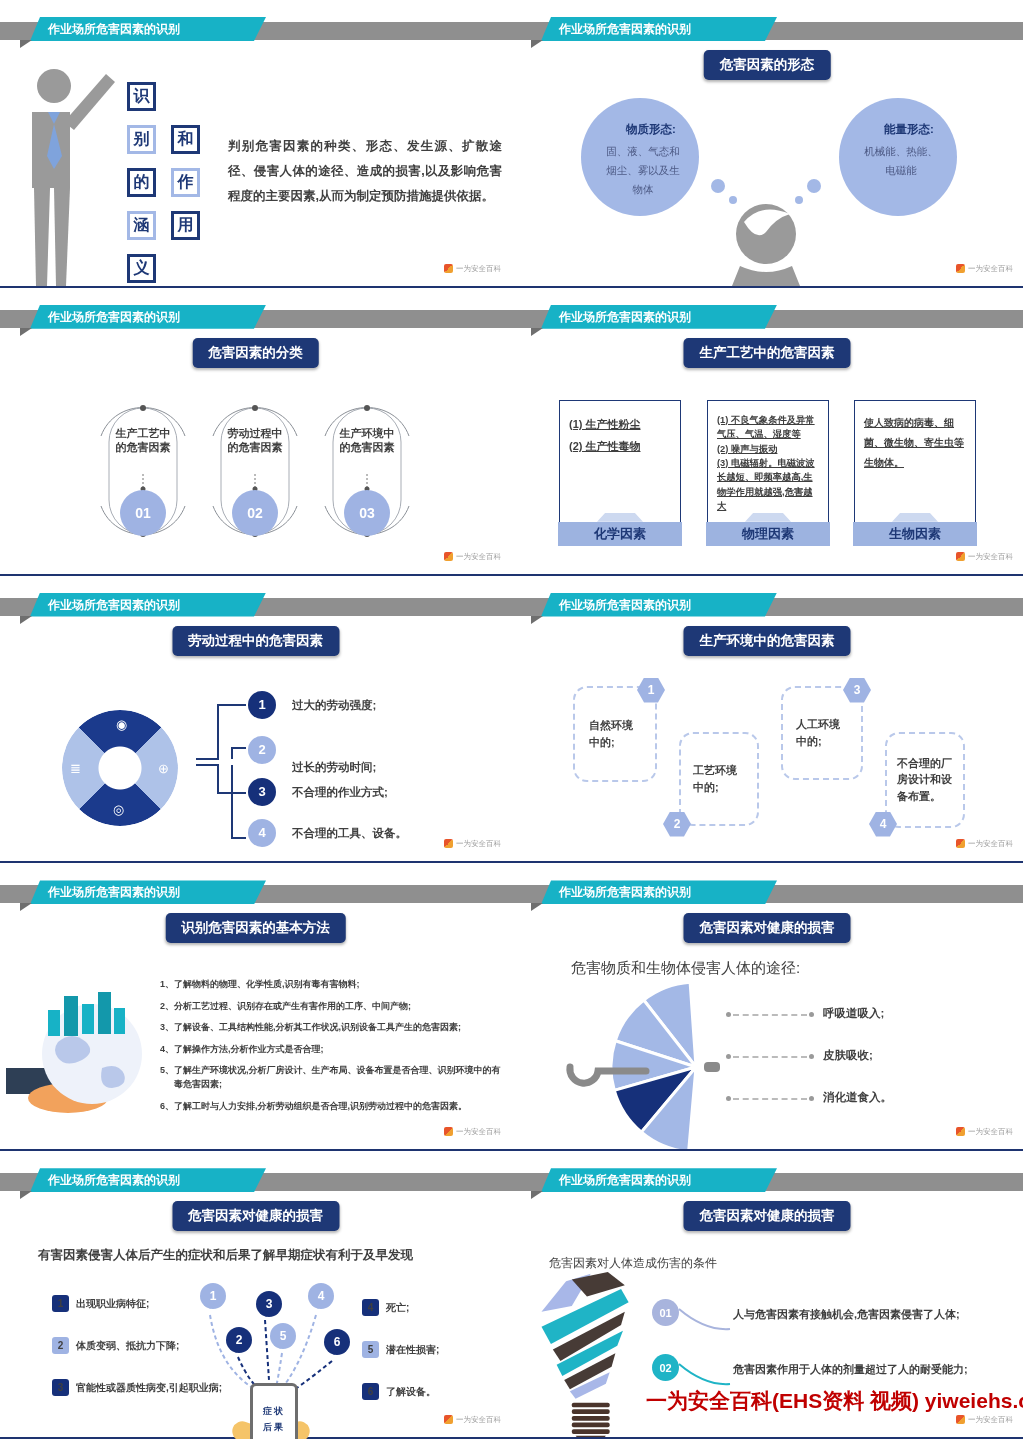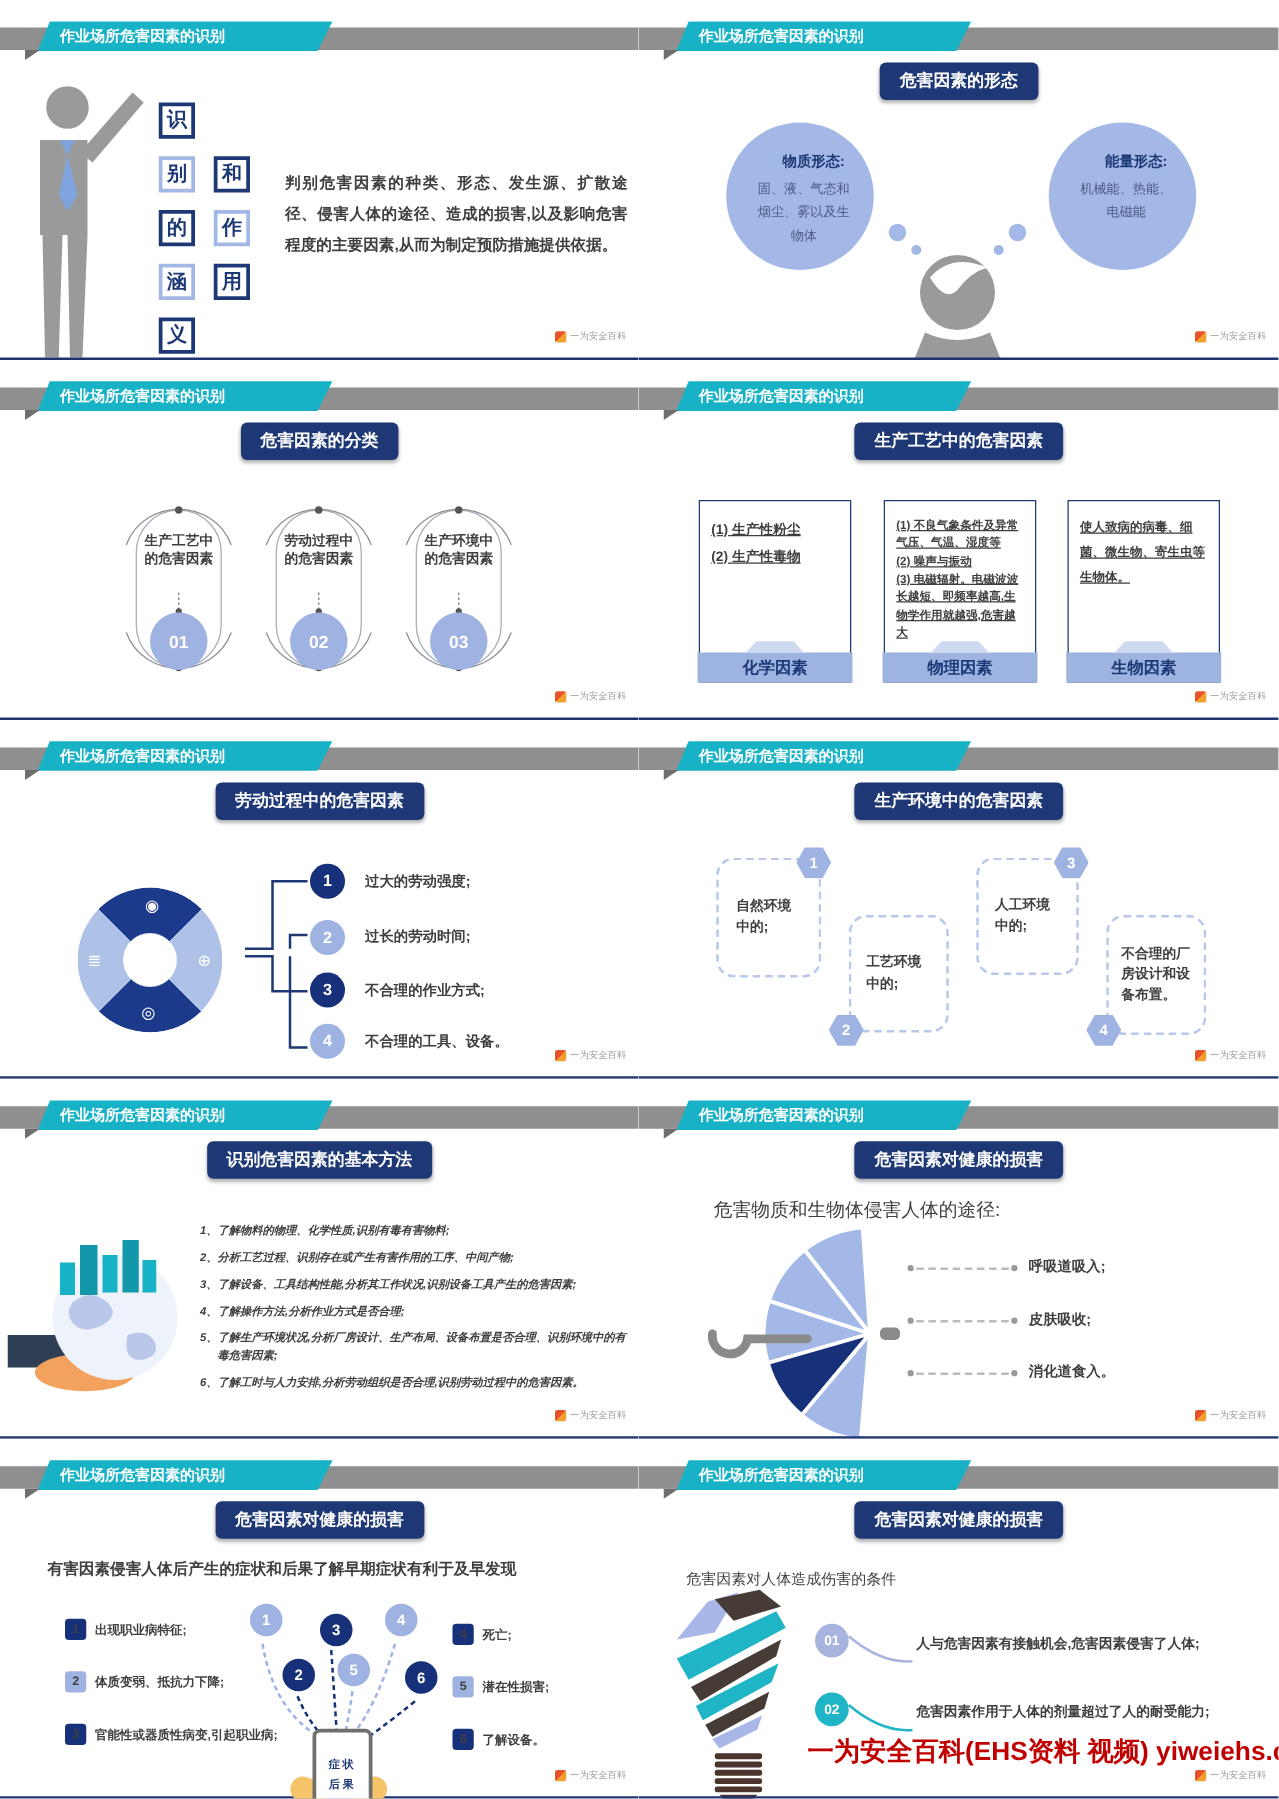--- a/index.html
+++ b/index.html
@@ -10,21 +10,21 @@
   
   .bn-bar{position:absolute;top:8px;left:0;right:0;height:18px;background:#8f8f8f;}
   .bn-teal{position:absolute;top:3px;left:30px;width:236px;height:24px;background:#17b2c6;
     clip-path:polygon(10px 0,100% 0,calc(100% - 12px) 100%,0 100%);
     color:#fff;font-weight:bold;font-size:12px;line-height:24px;padding-left:18px;box-sizing:border-box;white-space:nowrap;}
   .bn-corner{position:absolute;top:26px;left:20px;width:0;height:0;border-top:8px solid #6f6f6f;border-right:12px solid transparent;}
   
   .pill{position:absolute;top:36px;left:50%;transform:translateX(-50%);background:#1e3876;color:#fff;
     font-weight:bold;font-size:13.5px;padding:6px 16px;border-radius:5px;white-space:nowrap;box-shadow:0 2px 3px rgba(0,0,0,.3);}
   
-  .logo{position:absolute;right:10px;bottom:14px;display:flex;align-items:flex-end;gap:3px;font-size:7.5px;color:#9a9a9a;}
+  .logo{position:absolute;right:10px;bottom:14px;display:flex;align-items:flex-start;gap:3px;font-size:7.5px;color:#9a9a9a;}
   .logo-ic{width:9px;height:9px;border-radius:2px;background:linear-gradient(135deg,#e8542a 50%,#f0a030 50%);}
   
   .s1-col{position:absolute;display:flex;flex-direction:column;gap:14px;}
   .cbox{width:29px;height:29px;display:flex;align-items:center;justify-content:center;font-weight:bold;font-size:16px;color:#1e3876;border:3px solid;box-sizing:border-box;background:#fff;}
   .cbox.dark{border-color:#1e3876;}
   .cbox.light{border-color:#a3b8e6;}
   .s1-body{position:absolute;left:228px;top:120px;width:274px;font-size:12.5px;font-weight:bold;color:#3f3f3f;line-height:2;text-align:justify;}
   
   .s2-circle{position:absolute;width:118px;height:118px;border-radius:50%;background:#a3b8e6;box-sizing:border-box;padding:24px 0 0 22px;text-align:center;}
   .s2-h{font-weight:bold;color:#1e3876;font-size:11.5px;margin-bottom:5px;}
@@ -45,21 +45,21 @@
     -webkit-mask:radial-gradient(circle,transparent 0 21px,#000 22px);mask:radial-gradient(circle,transparent 0 21px,#000 22px);}
   .s5-ic{position:absolute;color:#fff;font-size:13px;line-height:1;}
   .s5-num{position:absolute;width:28px;height:28px;border-radius:50%;color:#fff;font-weight:bold;font-size:13px;display:flex;align-items:center;justify-content:center;}
   .s5-txt{position:absolute;left:292px;font-weight:bold;font-size:11.5px;color:#3f3f3f;}
   .navy{background:#16307a;} .lblue{background:#9fb3e3;}
   
   .s6-box{position:absolute;border:2px dashed #b9c8ea;border-radius:14px;box-sizing:border-box;display:flex;align-items:center;justify-content:center;}
   .s6-box div{font-weight:bold;font-size:11px;color:#3f3f3f;line-height:1.5;}
   .s6-hex{position:absolute;width:28px;height:25px;background:#9fb3e3;color:#fff;font-weight:bold;font-size:12px;display:flex;align-items:center;justify-content:center;clip-path:polygon(25% 0,75% 0,100% 50%,75% 100%,25% 100%,0 50%);}
   
-  .s7-list{position:absolute;left:160px;top:100px;width:346px;font-style:italic;}
+  .s7-list{position:absolute;left:160px;top:100px;width:346px;}
   .s7-item{font-weight:bold;font-size:9px;color:#3f3f3f;line-height:1.6;margin-bottom:7px;padding-left:14px;text-indent:-14px;}
   
   .s8-sub{position:absolute;left:60px;top:82px;font-size:15px;color:#3f3f3f;}
   .s8-row{position:absolute;left:215px;width:88px;display:flex;align-items:center;}
   .s8-row i{width:5px;height:5px;border-radius:50%;background:#9a9a9a;}
   .s8-row b{flex:1;border-top:2px dashed #bbb;margin:0 2px;}
   .s8-txt{position:absolute;left:312px;font-weight:bold;font-size:11.5px;color:#3f3f3f;}
   
   .s9-sub{position:absolute;left:38px;top:82px;width:450px;font-weight:bold;font-size:12.5px;color:#3f3f3f;}
   .s9-it{position:absolute;display:flex;align-items:center;gap:7px;}
@@ -234,21 +234,21 @@
     <span class="s5-ic" style="left:113px;top:213px">◎</span>
     <span class="s5-ic" style="left:70px;top:172px">≣</span>
     <svg style="position:absolute;left:188px;top:105px" width="60" height="152" viewBox="0 0 60 152">
       <path d="M58,10 H30 V64 H8 M58,53 H44 V64 M58,98 H30 V70 H8 M58,143 H44 V70" fill="none" stroke="#1e3876" stroke-width="2"></path>
     </svg>
     <div class="s5-num navy" style="left:248px;top:101px">1</div>
     <div class="s5-num lblue" style="left:248px;top:146px">2</div>
     <div class="s5-num navy" style="left:248px;top:188px">3</div>
     <div class="s5-num lblue" style="left:248px;top:229px">4</div>
     <div class="s5-txt" style="top:108px">过大的劳动强度;</div>
-    <div class="s5-txt" style="top:152px">过长的劳动时间;</div>
+    <div class="s5-txt" style="top:170px">过长的劳动时间;</div>
     <div class="s5-txt" style="top:195px">不合理的作业方式;</div>
     <div class="s5-txt" style="top:236px">不合理的工具、设备。</div>
     <div class="logo">
       <span class="logo-ic"></span>
       <span>一为安全百科</span>
     </div>
   </div>
 
   <div class="slide">
     <div class="bn-bar"></div>

